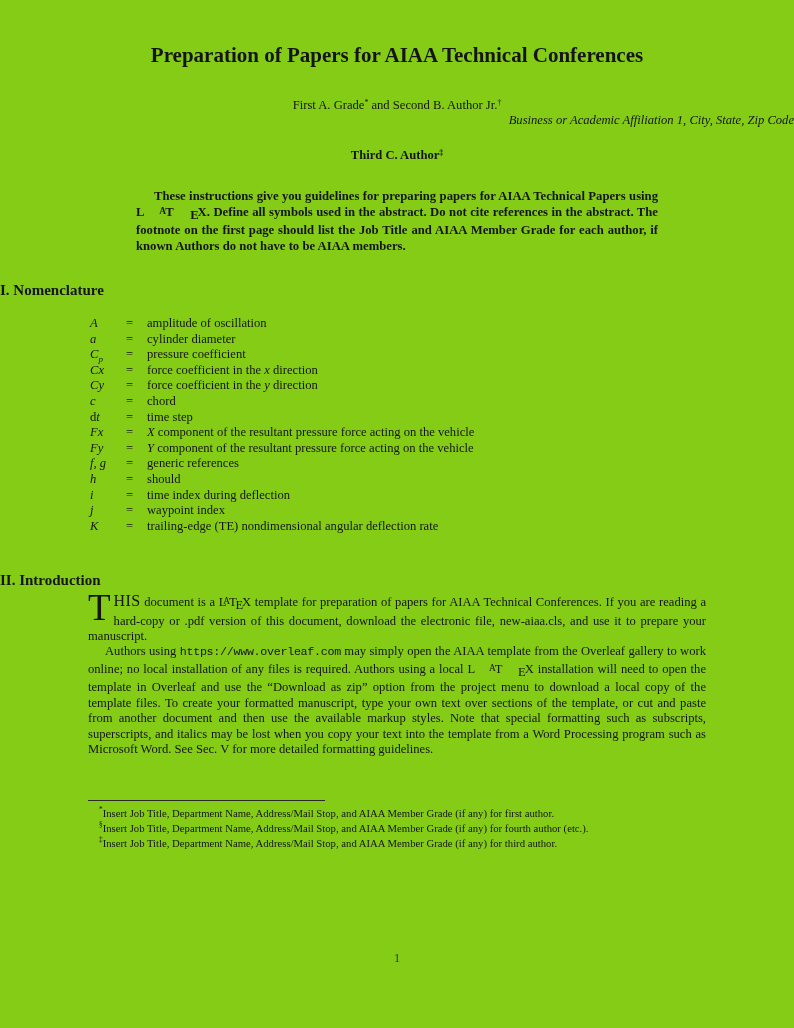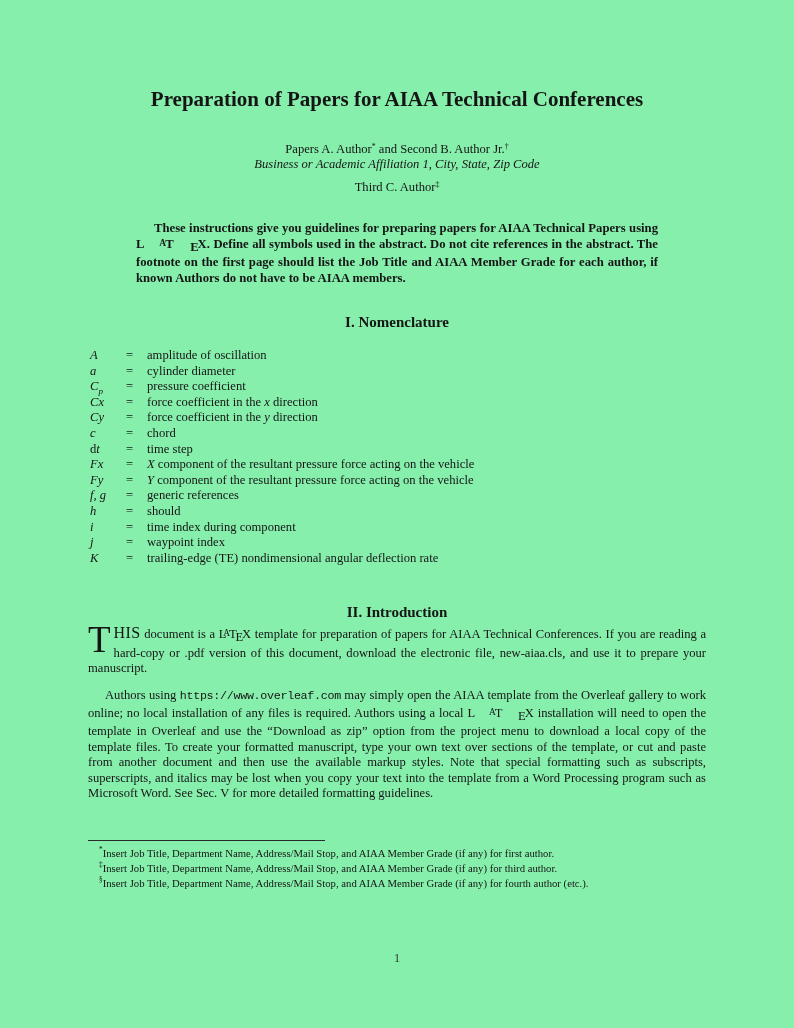--- a/index.html
+++ b/index.html
@@ -2,57 +2,56 @@
 <html><head>
 <meta charset="utf-8">
 <style>
   * { box-sizing: border-box; }
   html, body { margin: 0; padding: 0; background: #ffffff; }
   .page {
     position: relative;
     width: 794px;
     height: 1028px;
     margin: 0 auto;
-    background: #86efac;
+    background: #84cc16;
     color: #151515;
     font-family: "Liberation Serif", serif;
     overflow: hidden;
-    padding-top: 86px;
+    padding-top: 42px;
   }
   .paper-title {
     margin: 0 60px;
     text-align: center;
     font-size: 21px;
     line-height: 27px;
     font-weight: bold;
   }
   .authors { margin-top: 29px; }
   .author-block {
     text-align: center;
     font-size: 12.6px;
     line-height: 15.2px;
   }
-  .author-block + .author-block { margin-top: 8px; }
+  .author-block + .author-block { margin-top: 20px; font-weight: bold; }
   sup.mark {
     font-size: 0.62em;
     vertical-align: 0.5em;
     line-height: 0;
   }
-  .affiliation { font-style: italic; }
+  .affiliation { font-style: italic; text-align: right; }
   .abstract {
     margin: 25px 136px 0 136px;
     font-weight: bold;
     font-size: 12.7px;
     line-height: 15.3px;
     text-align: justify;
     text-indent: 18px;
   }
   .section-heading {
     margin: 27px 0 0 0;
-    text-align: center;
     font-size: 15px;
     line-height: 19px;
     font-weight: bold;
     font-family: "Liberation Serif", serif;
   }
   .section-heading.intro { margin-top: 37px; }
   .nomen {
     margin: 16px 88px 0 90px;
     font-size: 12.6px;
     line-height: 15.6px;
@@ -63,21 +62,21 @@
   .nrow .sym sub { font-size: 0.72em; line-height: 0; }
   .nrow .eq { width: 21px; flex: none; text-align: left; }
   .ital { font-style: italic; }
   p.body {
     margin: 0 88px;
     font-size: 12.6px;
     line-height: 15.4px;
     text-align: justify;
   }
   p.intro-p1 { margin-top: 3px; }
-  p.intro-p2 { text-indent: 17px; margin-top: 12px; }
+  p.intro-p2 { text-indent: 17px; }
   .dropcap {
     float: left;
     font-size: 37px;
     line-height: 30px;
     height: 31px;
     padding-right: 3px;
     font-weight: normal;
   }
   .smallcaps { font-size: 16px; letter-spacing: 0.4px; }
   .mono {
@@ -95,21 +94,21 @@
   }
   .latex-logo .le {
     display: inline-block;
     vertical-align: -0.22em;
     margin-left: -0.11em;
     margin-right: -0.09em;
   }
   .footnote-area {
     position: absolute;
     left: 88px;
-    top: 840px;
+    top: 800px;
     width: 618px;
   }
   .fn-rule {
     width: 237px;
     height: 0;
     border-top: 1.2px solid #2a2a2a;
     margin-bottom: 5px;
   }
   .fnote {
     font-size: 10.7px;
@@ -130,21 +129,21 @@
 </head>
 <body>
 
 <div class="page">
 
   <h1 class="paper-title">Preparation of Papers for AIAA Technical Conferences</h1>
 
   <div class="authors">
 
   <div class="author-block">
-      <div class="author-names"><span>Papers A. Author</span><sup class="mark">*</sup><span> and Second B. Author Jr.</span><sup class="mark">†</sup></div>
+      <div class="author-names"><span>First A. Grade</span><sup class="mark">*</sup><span> and Second B. Author Jr.</span><sup class="mark">†</sup></div>
       <div class="affiliation">Business or Academic Affiliation 1, City, State, Zip Code</div>
     </div>
       <div class="author-block">
       <div class="author-names"><span>Third C. Author</span><sup class="mark">‡</sup><span></span><sup class="mark"></sup></div>
     </div>
     </div>
 
   <div class="abstract"><span>These instructions give you guidelines for preparing papers for AIAA Technical Papers using </span><span class="latex-logo"><span>L</span><span class="la">A</span><span>T</span><span class="le">E</span><span>X</span></span><span>. Define all symbols used in the abstract. Do not cite references in the abstract. The footnote on the first page should list the Job Title and AIAA Member Grade for each author, if known Authors do not have to be AIAA members.</span></div>
 
   <h2 class="section-heading">I. Nomenclature</h2>
@@ -202,21 +201,21 @@
       <span class="desc"><span>generic references</span><span class="ital"></span><span></span></span>
     </div>
       <div class="nrow">
       <span class="sym"><span class="rom"></span><span>h</span><sub></sub></span>
       <span class="eq">=</span>
       <span class="desc"><span>should</span><span class="ital"></span><span></span></span>
     </div>
       <div class="nrow">
       <span class="sym"><span class="rom"></span><span>i</span><sub></sub></span>
       <span class="eq">=</span>
-      <span class="desc"><span>time index during component</span><span class="ital"></span><span></span></span>
+      <span class="desc"><span>time index during deflection</span><span class="ital"></span><span></span></span>
     </div>
       <div class="nrow">
       <span class="sym"><span class="rom"></span><span>j</span><sub></sub></span>
       <span class="eq">=</span>
       <span class="desc"><span>waypoint index</span><span class="ital"></span><span></span></span>
     </div>
       <div class="nrow">
       <span class="sym"><span class="rom"></span><span>K</span><sub></sub></span>
       <span class="eq">=</span>
       <span class="desc"><span>trailing-edge (TE) nondimensional angular deflection rate</span><span class="ital"></span><span></span></span>
@@ -227,20 +226,20 @@
 
   <p class="body intro-p1"><span class="dropcap">T</span><span class="smallcaps">HIS</span><span> document is a </span><span class="latex-logo"><span>L</span><span class="la">A</span><span>T</span><span class="le">E</span><span>X</span></span><span> template for preparation of papers for AIAA Technical Conferences. If you are reading a hard-copy or .pdf version of this document, download the electronic file, new-aiaa.cls, and use it to prepare your manuscript.</span></p>
 
   <p class="body intro-p2"><span>Authors using </span><span class="mono">https://www.overleaf.com</span><span> may simply open the AIAA template from the Overleaf gallery to work online; no local installation of any files is required. Authors using a local </span><span class="latex-logo"><span>L</span><span class="la">A</span><span>T</span><span class="le">E</span><span>X</span></span><span> installation will need to open the template in Overleaf and use the “Download as zip” option from the project menu to download a local copy of the template files. To create your formatted manuscript, type your own text over sections of the template, or cut and paste from another document and then use the available markup styles. Note that special formatting such as subscripts, superscripts, and italics may be lost when you copy your text into the template from a Word Processing program such as Microsoft Word. See Sec. V for more detailed formatting guidelines.</span></p>
 
   <div class="footnote-area">
     <div class="fn-rule"></div>
     <div>
 
     <div class="fnote"><sup>*</sup><span>Insert Job Title, Department Name, Address/Mail Stop, and AIAA Member Grade (if any) for first author.</span></div>
+        <div class="fnote"><sup>§</sup><span>Insert Job Title, Department Name, Address/Mail Stop, and AIAA Member Grade (if any) for fourth author (etc.).</span></div>
         <div class="fnote"><sup>‡</sup><span>Insert Job Title, Department Name, Address/Mail Stop, and AIAA Member Grade (if any) for third author.</span></div>
-        <div class="fnote"><sup>§</sup><span>Insert Job Title, Department Name, Address/Mail Stop, and AIAA Member Grade (if any) for fourth author (etc.).</span></div>
       </div>
   </div>
 
   <div class="pageno">1</div>
 
 </div>
 
 </body></html>

